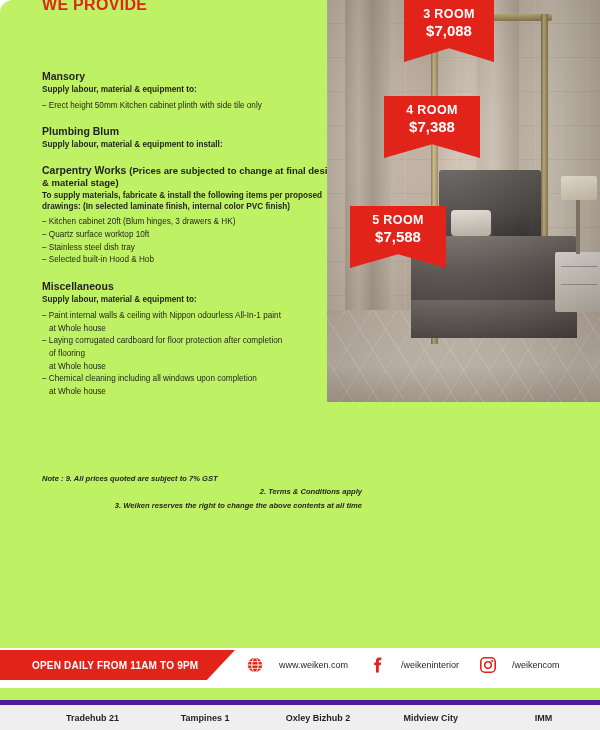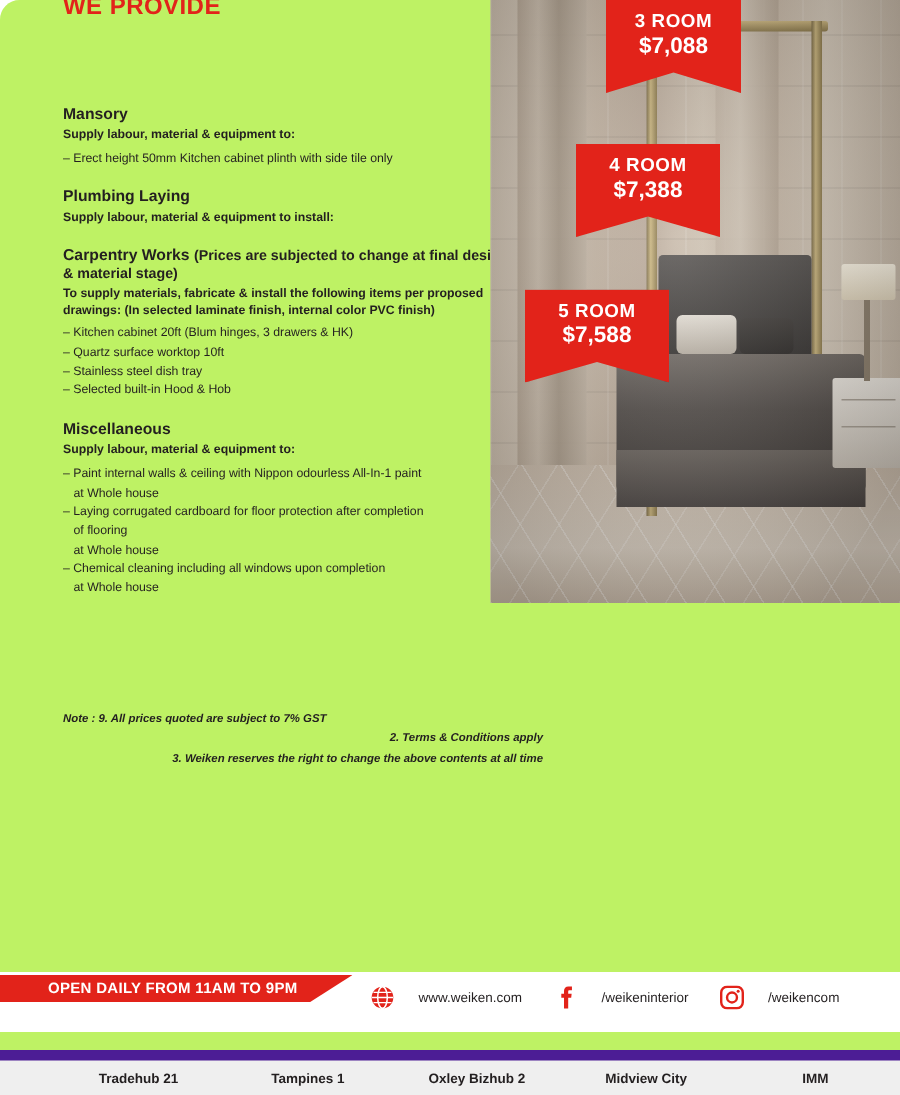--- a/index.html
+++ b/index.html
@@ -215,36 +215,36 @@
     left: 404px; top: 0px; width: 90px;
     clip-path: polygon(0 0, 100% 0, 100% 100%, 50% 78%, 0 100%);
     height: 62px;
   }
   .flag-2 {
     left: 384px; top: 96px; width: 96px;
     clip-path: polygon(0 0, 100% 0, 100% 100%, 50% 78%, 0 100%);
     height: 62px;
   }
   .flag-3 {
-    left: 350px; top: 193px; width: 96px;
+    left: 350px; top: 206px; width: 96px;
     clip-path: polygon(0 0, 100% 0, 100% 100%, 50% 78%, 0 100%);
     height: 62px;
   }
 
   
   .footer-band {
     position: absolute;
     left: 0; top: 648px;
     width: 600px; height: 40px;
     background: #ffffff;
   }
   .open-daily {
     position: absolute;
     left: 0; top: 650px;
-    height: 18px;
+    height: 30px;
     background: #e2231a;
     color: #fff;
     font-size: 10px;
     font-weight: bold;
     letter-spacing: .2px;
     display: flex; align-items: center;
     padding: 0 26px 0 32px;
     width: 235px;
     clip-path: polygon(0 0, 100% 0, 88% 100%, 0 100%);
   }
@@ -265,21 +265,21 @@
     display: inline-flex; align-items: center; justify-content: center;
     color: #e2231a;
   }
   .ic svg { display:block; }
 
   .locations {
     position: absolute;
     left: 0; top: 700px;
     width: 600px; height: 30px;
     background: #efefef;
-    border-top: 7px solid #4c1d95;
+    border-top: 5px solid #4c1d95;
     display: flex; align-items: center; padding-left: 36px;
   }
   .loc {
     flex: 1;
     text-align: center;
     font-size: 9px;
     font-weight: bold;
     color: #231f20;
   }
 </style>
@@ -294,21 +294,21 @@
 
     <div class="sect">
       <div class="sect-title">Mansory</div>
       <div class="sect-sub">Supply labour, material &amp; equipment to:</div>
       <ul class="bullets">
         <li>– Erect height 50mm Kitchen cabinet plinth with side tile only</li>
       </ul>
     </div>
 
     <div class="sect">
-      <div class="sect-title">Plumbing Laying</div>
+      <div class="sect-title">Plumbing Blum</div>
       <div class="sect-sub">Supply labour, material &amp; equipment to install:</div>
     </div>
 
     <div class="sect">
       <div class="sect-title">
         <span>Carpentry Works</span>
         <span class="sub">(Prices are subjected to change at final design &amp; material stage)</span>
       </div>
       <div class="sect-sub">To supply materials, fabricate &amp; install the following items per proposed drawings: (In selected laminate finish, internal color PVC finish)</div>
       <ul class="bullets">

